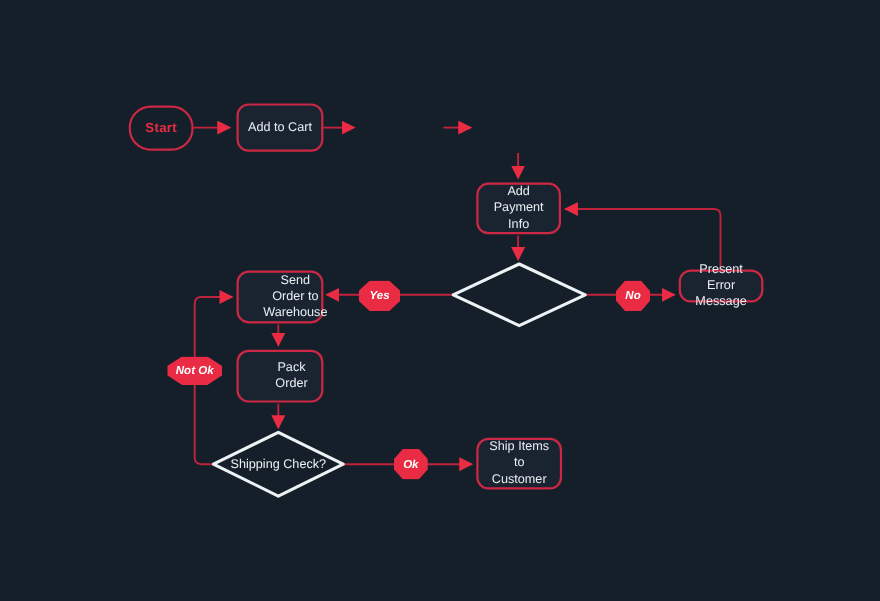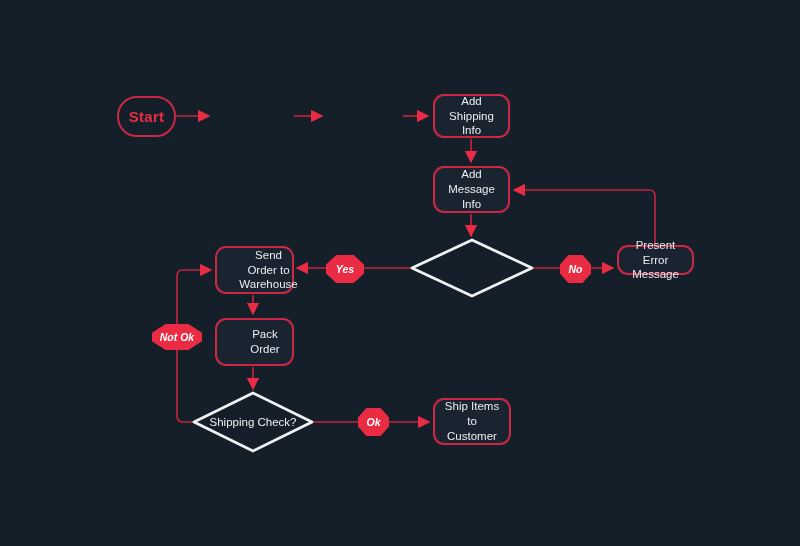--- a/index.html
+++ b/index.html
@@ -19,21 +19,21 @@
   #edges{position:absolute;left:0;top:0;width:800px;height:546px;}
   .node{
     position:absolute;box-sizing:border-box;
     border:2px solid var(--border-red);border-radius:11px;
     background:var(--node-fill);color:var(--text-light);
     display:flex;align-items:center;justify-content:center;text-align:center;
     font-size:11.5px;line-height:1.3;padding:2px 7px;
   }
   .node.start{
     border-radius:20px;color:var(--bright-red);
-    font-weight:bold;font-size:15px;letter-spacing:.3px;background:var(--bg);
+    font-weight:bold;font-size:12px;letter-spacing:.3px;background:var(--bg);
   }
   .diamond-label{
     position:absolute;color:var(--diamond-white);
     display:flex;align-items:center;justify-content:center;text-align:center;
     font-size:11.5px;pointer-events:none;
   }
   .edge-label{
     position:absolute;background:var(--bright-red);color:#ffffff;
     display:flex;align-items:center;justify-content:center;text-align:center;
     font-size:10.5px;font-weight:bold;font-style:italic;
@@ -66,25 +66,25 @@
       <path d="M194 422 H183 Q177 422 177 416 V276 Q177 270 183 270 H211" marker-end="url(#arrow)"></path>
     </g>
     <g fill="#151f2a" stroke="#eef2f5" stroke-width="2.8" stroke-linejoin="round">
       <polygon points="412,268 472,240 532,268 472,296"></polygon>
       <polygon points="194,422 253,393 312,422 253,451"></polygon>
     </g>
   </svg>
 
   <div class="node start" style="left:117px;top:96px;width:59px;height:41px;">Start</div>
 
+  <div class="node" style="left:215px;top:94px;width:79px;height:44px;">Add to Cart</div>
 
 
-  <div class="node" style="left:433px;top:94px;width:77px;height:44px;">Add Shipping Info</div>
 
-  <div class="node" style="left:433px;top:166px;width:77px;height:47px;">Add Message Info</div>
+  <div class="node" style="left:433px;top:166px;width:77px;height:47px;">Add Payment Info</div>
 
   <div class="node" style="left:215px;top:246px;width:79px;height:48px;padding-left:35px;">Send Order to Warehouse</div>
 
   <div class="node" style="left:617px;top:245px;width:77px;height:30px;">Present Error Message</div>
 
   <div class="node" style="left:215px;top:318px;width:79px;height:48px;padding-left:28px;">Pack Order</div>
 
   <div class="node" style="left:433px;top:398px;width:78px;height:47px;">Ship Items to Customer</div>
 
 

